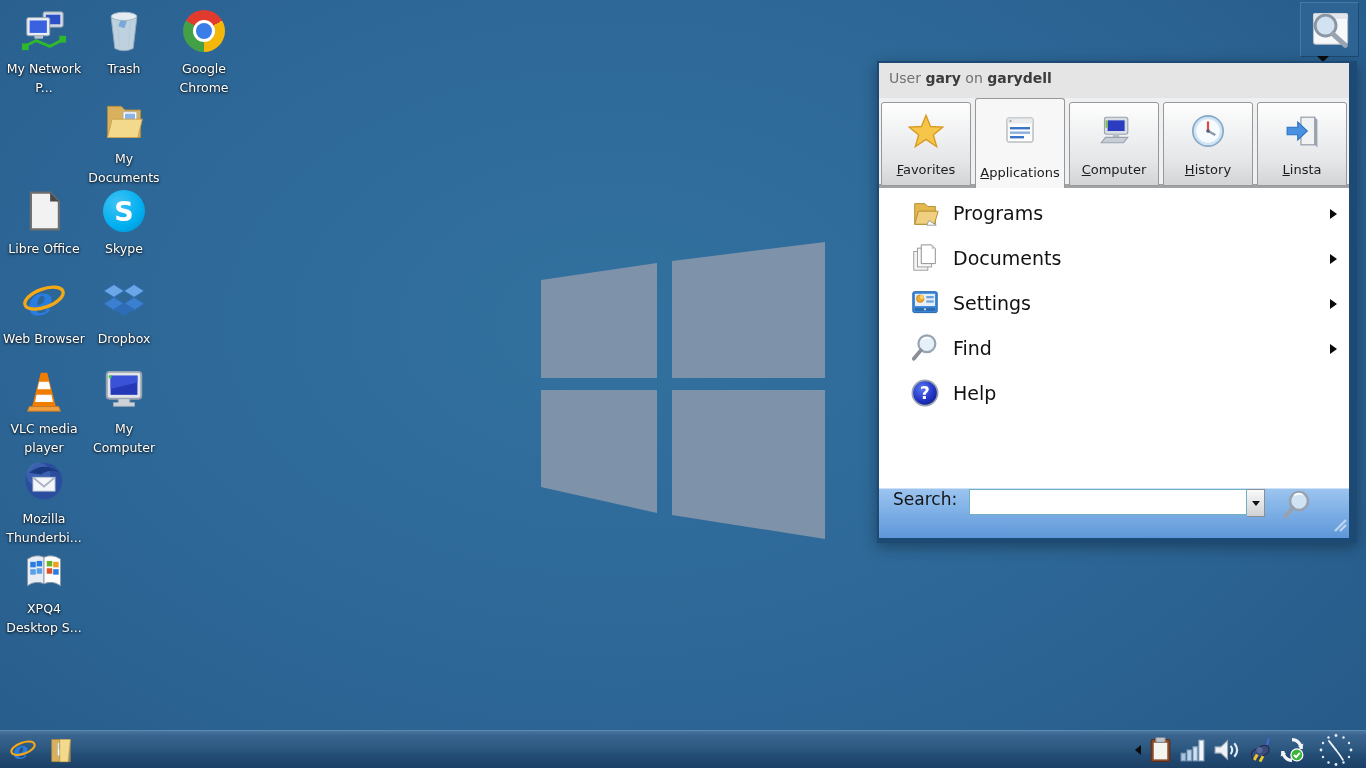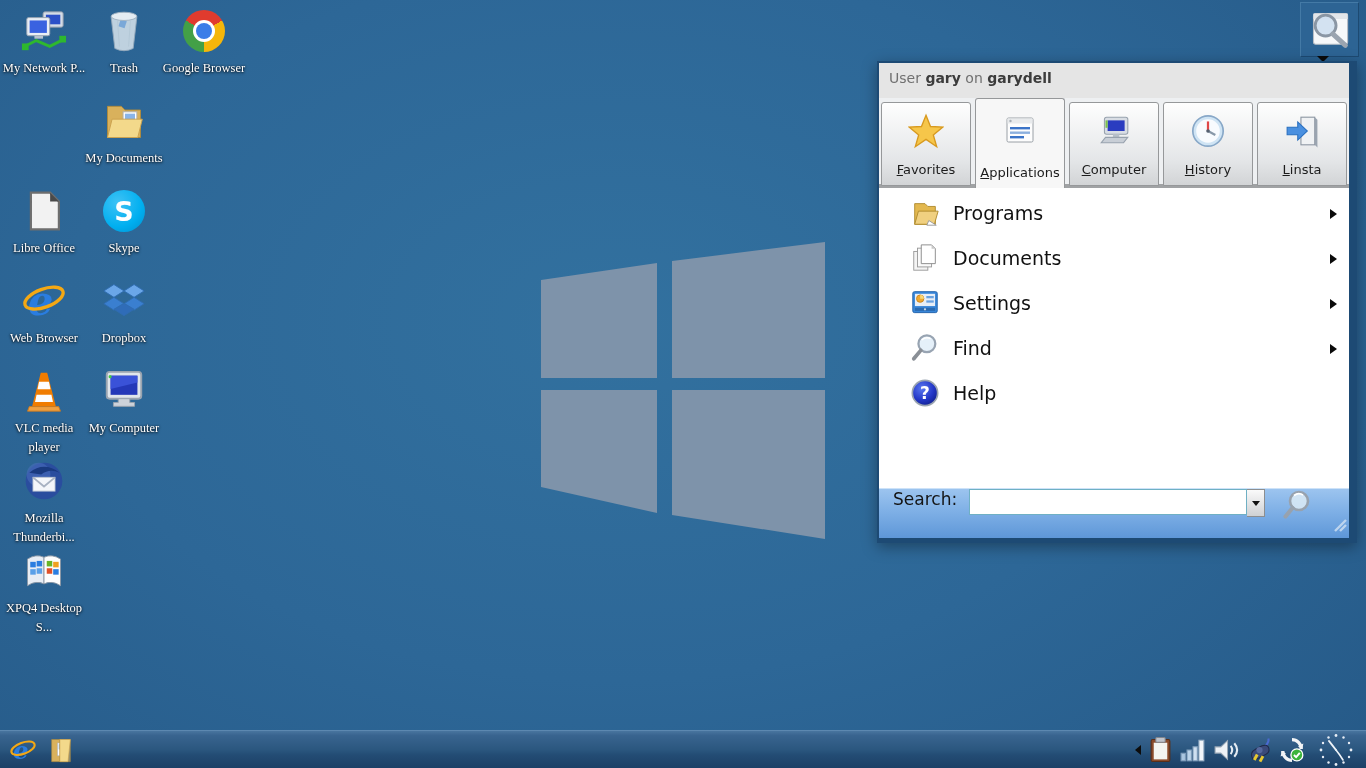--- a/index.html
+++ b/index.html
@@ -8,21 +8,21 @@
 
   
   .desktop{position:absolute;inset:0;
     background:radial-gradient(ellipse 1000px 650px at 45% 42%,#32719f 0%,#2d6797 55%,#265a88 100%);}
   .win-logo{position:absolute;left:537px;top:240px;width:292px;height:300px;}
 
   
   .dicon{position:absolute;width:84px;display:flex;flex-direction:column;align-items:center;cursor:default;}
   .dicon .ibox{width:46px;height:46px;display:flex;align-items:center;justify-content:center;}
   .dicon .lbl{margin-top:5px;font-size:12.5px;line-height:1.55;color:#fff;text-align:center;
-              text-shadow:0 1px 3px rgba(0,0,0,.85),0 0 2px rgba(0,0,0,.6);width:84px;font-family:Liberation Serif, serif;}
+              text-shadow:0 1px 3px rgba(0,0,0,.85),0 0 2px rgba(0,0,0,.6);width:84px;}
   .chrome-ball{width:42px;height:42px;border-radius:50%;position:relative;
     background:conic-gradient(from 60deg,#f5b60a 0 120deg,#43a047 0 240deg,#e03b2e 0 360deg);}
   .chrome-ball::before{content:"";position:absolute;left:10px;top:10px;width:22px;height:22px;border-radius:50%;background:#fff;}
   .chrome-ball::after{content:"";position:absolute;left:13px;top:13px;width:16px;height:16px;border-radius:50%;background:#3b7de8;}
   .skype-ball{width:42px;height:42px;border-radius:50%;background:radial-gradient(circle at 35% 30%,#3fc2f5,#00aff0 60%,#0090d0);
     display:flex;align-items:center;justify-content:center;color:#fff;font-weight:bold;font-size:27px;}
 
   
   .applet{position:absolute;left:1300px;top:2px;width:57px;height:53px;background:#2d6494;
     border:1px solid #447aa6;border-bottom-color:#1d4a72;border-right-color:#1d4a72;
@@ -119,21 +119,21 @@
         <ellipse cx="24" cy="8" rx="14" ry="4.5" fill="#e4ecf2" stroke="#9fb0bf"></ellipse>
       </svg>
     </div>
     <div class="lbl">Trash</div>
   </div>
 
   <div class="dicon" style="left:162px;top:8px">
     <div class="ibox">
         <div class="chrome-ball"></div>
       </div>
-    <div class="lbl">Google Browser</div>
+    <div class="lbl">Google Chrome</div>
   </div>
 
 
   <div class="dicon" style="left:82px;top:98px">
     <div class="ibox">
       <svg width="44" height="44" viewBox="0 0 48 48">
         <path d="M6 8 h15 l4 4 h17 v30 H6 Z" fill="#d9b15c" stroke="#b08a3a"></path>
         <rect x="23" y="14" width="15" height="19" fill="#fff" stroke="#b0b0b0"></rect>
         <rect x="25" y="16" width="11" height="8" fill="#8ab4e8"></rect>
         <path d="M6 42 L11 22 H44 L39 42 Z" fill="#f3d98b" stroke="#caa14e"></path>

